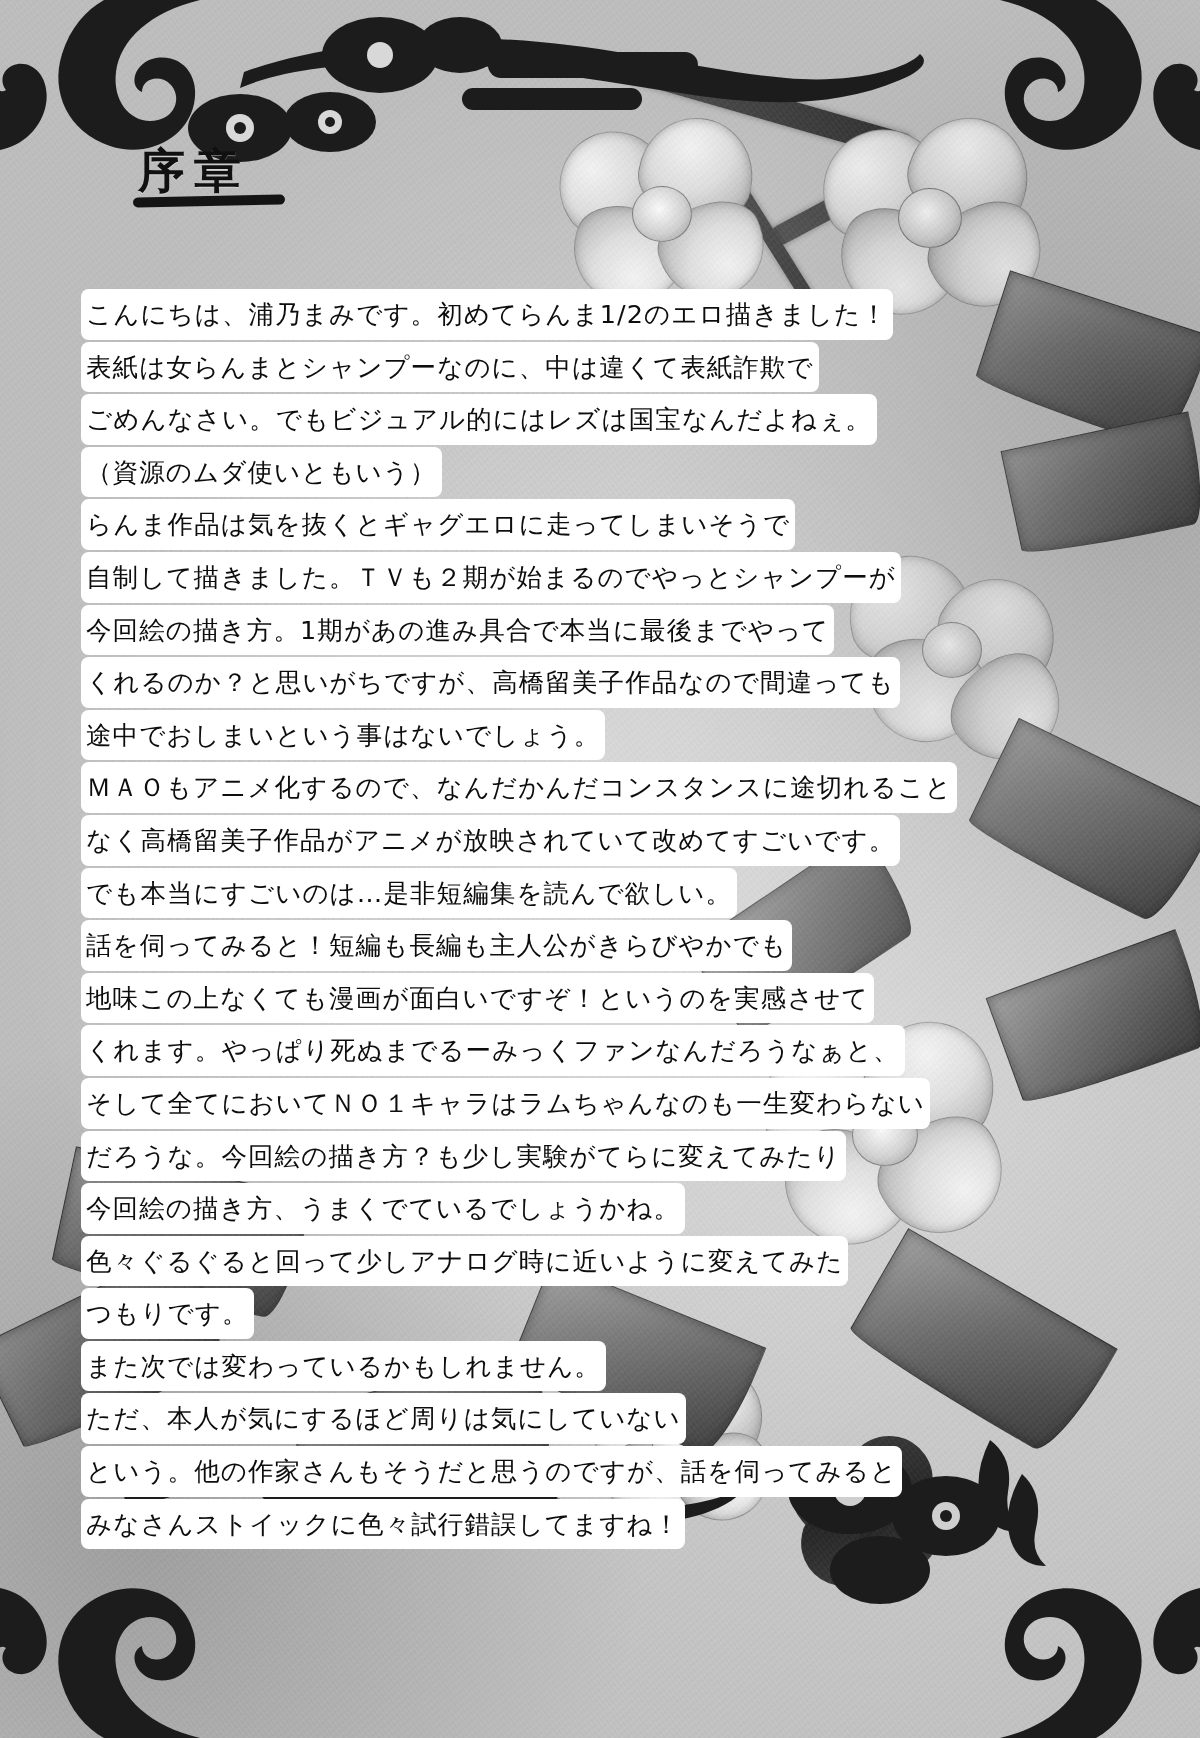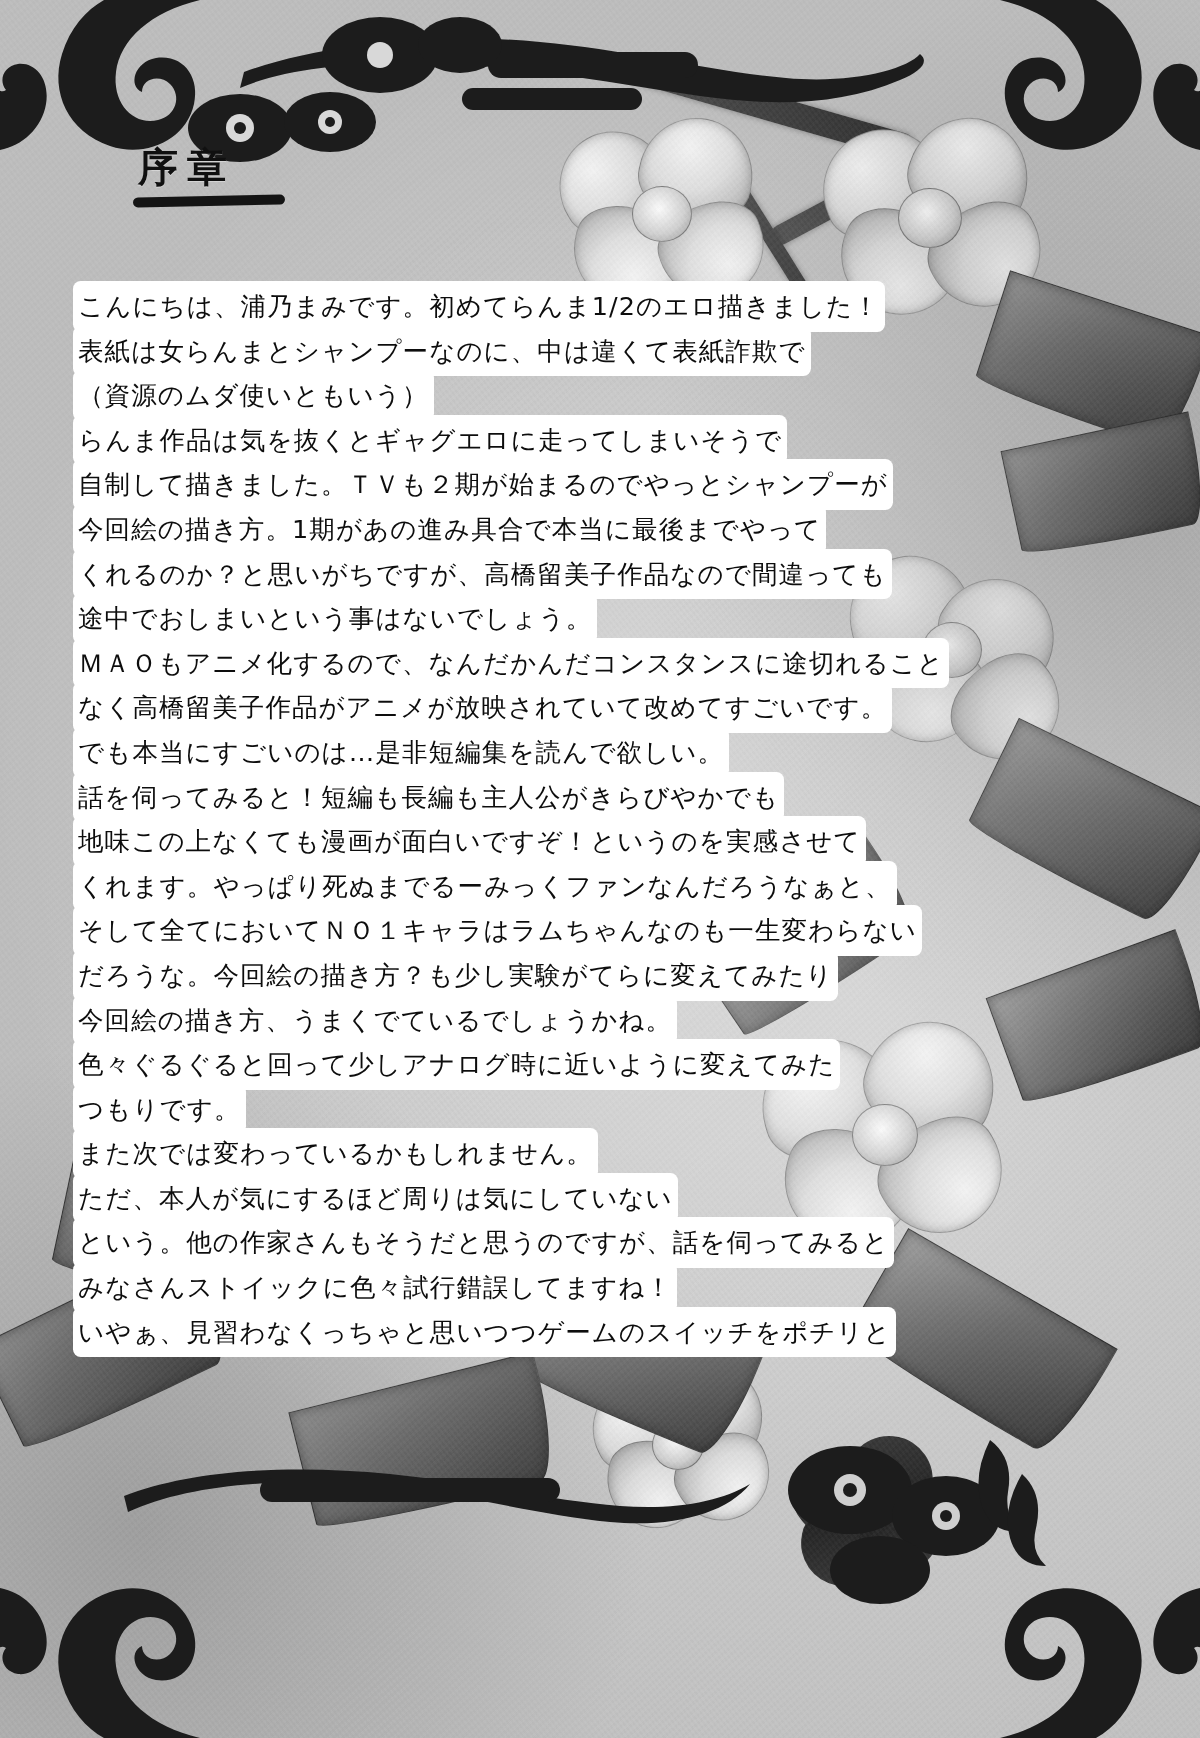--- a/index.html
+++ b/index.html
@@ -76,21 +76,21 @@
   .corner-bl { bottom: 0; left: 0; }
   .corner-br { bottom: 0; right: 0; }
 
   
   .chapter-title {
     position: absolute;
     left: 138px;
     top: 140px;
     font-family: "DejaVu Serif", "Liberation Serif", serif;
     font-weight: 700;
-    font-size: 40px;
+    font-size: 47px;
     letter-spacing: 9px;
     color: #101010;
     text-shadow: 0 1px 0 rgba(255,255,255,.35);
   }
   .title-underline {
     position: absolute;
     left: 133px;
     top: 196px;
     width: 152px;
     height: 10px;
@@ -100,21 +100,21 @@
   }
 
   
   .afterword {
     position: absolute;
     left: 74px;
     top: 282px;
     width: 1000px;
   }
   .afterword p {
-    margin: 4px;
+    margin: 12px;
     padding: 0;
     text-align: center;
   }
   .line {
     display: block;
     width: max-content;
     max-width: 1000px;
     font-family: "DejaVu Sans", "Liberation Sans", sans-serif;
     font-size: 25.5px;
     line-height: 40.6px;
@@ -275,20 +275,23 @@
   <div class="chapter-title">序章</div>
 
   <div class="afterword">
     <p>
         <span class="line">こんにちは、浦乃まみです。初めてらんま1/2のエロ描きました！</span>
       </p>
     <p>
         <span class="line">表紙は女らんまとシャンプーなのに、中は違くて表紙詐欺で</span>
       </p>
     <p>
+        <span class="line">ごめんなさい。でもビジュアル的にはレズは国宝なんだよねぇ。</span>
+      </p>
+    <p>
         <span class="line">（資源のムダ使いともいう）</span>
       </p>
     <p>
         <span class="line">らんま作品は気を抜くとギャグエロに走ってしまいそうで</span>
       </p>
     <p>
         <span class="line">自制して描きました。ＴＶも２期が始まるのでやっとシャンプーが</span>
       </p>
     <p>
         <span class="line">今回絵の描き方。1期があの進み具合で本当に最後までやって</span>
@@ -337,18 +340,15 @@
       </p>
     <p>
         <span class="line">ただ、本人が気にするほど周りは気にしていない</span>
       </p>
     <p>
         <span class="line">という。他の作家さんもそうだと思うのですが、話を伺ってみると</span>
       </p>
     <p>
         <span class="line">みなさんストイックに色々試行錯誤してますね！</span>
       </p>
-    <p>
-        <span class="line">いやぁ、見習わなくっちゃと思いつつゲームのスイッチをポチリと</span>
-      </p>
   </div>
 
 </div>
 
 </body></html>

